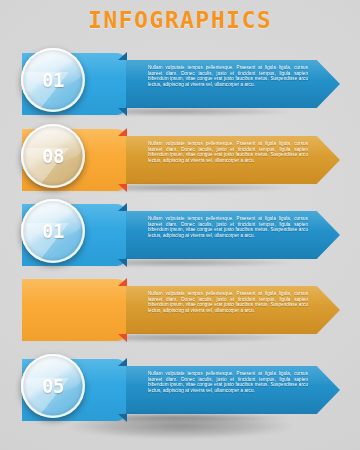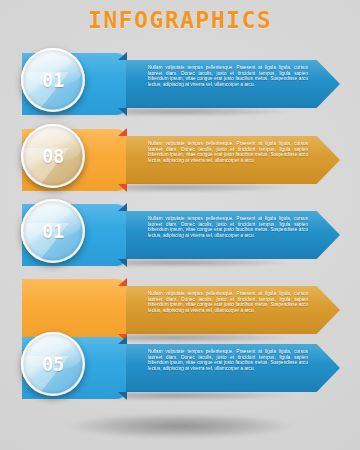--- a/index.html
+++ b/index.html
@@ -231,21 +231,21 @@
         </div>
       </div>
       <div class="row" style="top: 272px;">
         <div class="row-shadow"></div>
         <div class="fold-top orange"></div>
         <div class="fold-bot orange"></div>
         <div class="banner orange"></div>
         <div class="btext">Nullam vulputate tempus pellentesque. Praesent at ligula ligula, cursus laoreet diam. Donec iaculis, justo et tincidunt tempus, ligula sapien bibendum ipsum, vitae congue erat justo faucibus metus. Suspendisse arcu lectus, adipiscing at viverra vel, ullamcorper a arcu.</div>
         <div class="tab orange"></div>
       </div>
-      <div class="row" style="top: 330px;">
+      <div class="row" style="top: 352px;">
         <div class="row-shadow"></div>
         <div class="fold-top blue"></div>
         <div class="fold-bot blue"></div>
         <div class="banner blue"></div>
         <div class="btext">Nullam vulputate tempus pellentesque. Praesent at ligula ligula, cursus laoreet diam. Donec iaculis, justo et tincidunt tempus, ligula sapien bibendum ipsum, vitae congue erat justo faucibus metus. Suspendisse arcu lectus, adipiscing at viverra vel, ullamcorper a arcu.</div>
         <div class="tab blue"></div>
         <div class="circle-wrap">
           <div class="circle blue">
             <div class="gloss"></div>
             <div class="wedge"></div>

